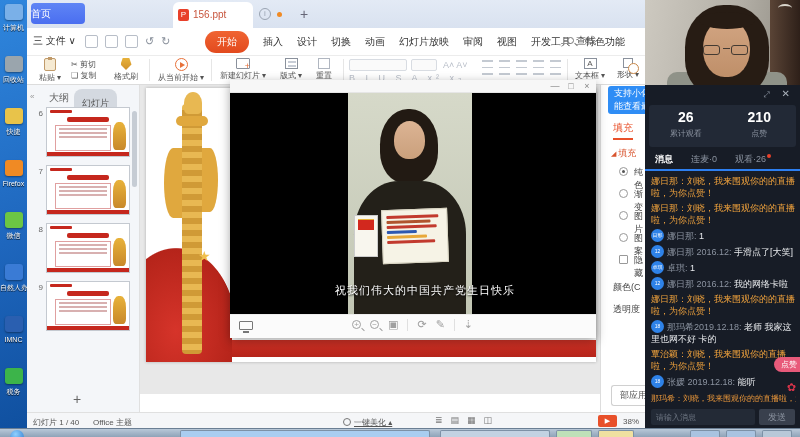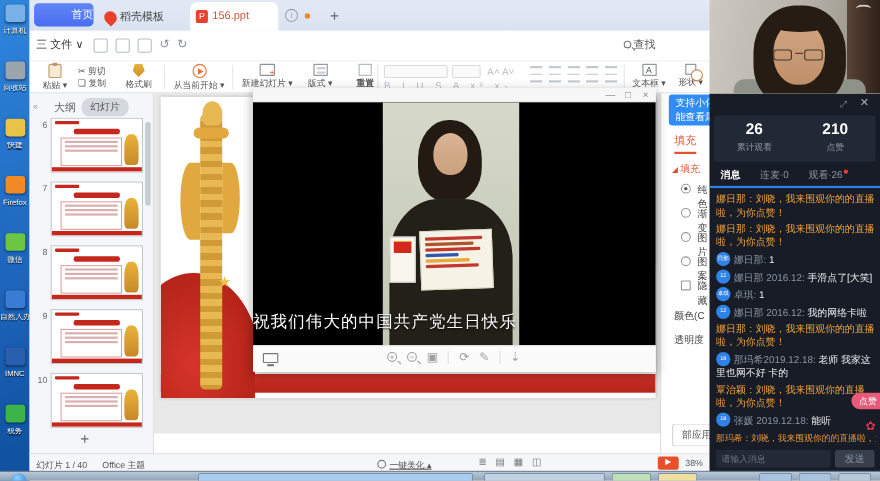--- a/index.html
+++ b/index.html
@@ -11,21 +11,21 @@
   
   .desktop { left:0; top:0; width:27px; height:437px; background:linear-gradient(160deg,#2f86dd 0%,#1e66bd 55%,#0f4f9e 100%); z-index:1; }
   .d-icon { position:relative; width:27px; height:52px; text-align:center; padding-top:4px; }
   .d-glyph { display:inline-block; width:18px; height:16px; border-radius:3px; box-shadow:0 1px 2px rgba(0,0,0,.4); }
   .d-label { font-size:7px; color:#fff; text-shadow:0 1px 1px #000; line-height:8px; display:block; overflow:hidden; white-space:nowrap; }
 
   
   .wps { left:27px; top:0; width:773px; height:428px; background:#fff; z-index:2; }
 
   .tabbar { position:absolute; left:0; top:0; width:100%; height:28px; background:linear-gradient(#e3eaf5,#d9e2f0); }
-  .home-pill { position:absolute; left:4px; top:3px; width:54px; height:21px; background:linear-gradient(#5f85f5,#4a6ef0); border-radius:4px; color:#fff; font-size:10px; text-align:right; line-height:21px; }
+  .home-pill { position:absolute; left:4px; top:3px; width:54px; height:21px; background:linear-gradient(#5f85f5,#4a6ef0); border-radius:4px; color:#fff; font-size:10px; text-align:left; line-height:21px; }
   .doc-tab { position:absolute; left:64px; top:3px; width:78px; height:25px; font-size:10px; color:#444; line-height:25px; padding-left:18px; }
   .docer-flame { position:absolute; left:4px; top:7px; width:11px; height:12px; background:#e8402a; border-radius:50% 50% 50% 0; transform:rotate(-45deg); }
   .file-tab { position:absolute; left:146px; top:2px; width:80px; height:26px; background:#fff; border-radius:6px 6px 0 0; font-size:10px; color:#c8553d; line-height:26px; padding-left:20px; }
   .ppt-ico { position:absolute; left:5px; top:7px; width:11px; height:12px; background:#e8402a; border-radius:2px; color:#fff; font-size:8px; line-height:12px; text-align:center; }
   .tab-cloud { position:absolute; left:232px; top:8px; width:12px; height:12px; border:1px solid #9aa4b2; border-radius:50%; color:#9aa4b2; font-size:8px; text-align:center; line-height:10px; }
   .tab-dot { position:absolute; left:250px; top:12px; width:5px; height:5px; background:#f08a24; border-radius:50%; }
   .tab-plus { position:absolute; left:268px; top:4px; width:18px; height:20px; color:#667; font-size:14px; text-align:center; line-height:20px; }
 
   .menubar { position:absolute; left:0; top:28px; width:100%; height:28px; background:#fff; border-bottom:1px solid #ececec; }
   .file-btn { position:absolute; left:6px; top:6px; font-size:10px; color:#333; }
@@ -59,21 +59,21 @@
   .para-ico { display:inline-block; width:11px; height:8px; border-bottom:1px solid #c4cad2; border-top:1px solid #c4cad2; box-shadow:inset 0 3px 0 -2px #c4cad2; margin:1px 3px; }
   .i-tbox { width:13px; height:11px; border:1px solid #8a919c; font-size:8px; line-height:10px; color:#555; text-align:center; }
   .i-shape { width:10px; height:10px; border:1px solid #8a919c; position:relative; }
   .i-shape:after { content:""; position:absolute; left:4px; top:4px; width:9px; height:9px; border:1px solid #c8884a; border-radius:50%; background:#fff; }
 
   
   .spanel { position:absolute; left:0; top:85px; width:113px; height:327px; background:#f4f6f9; border-right:1px solid #e0e0e0; }
   .sp-head { position:absolute; left:0; top:3px; width:100%; height:18px; }
   .sp-collapse { position:absolute; left:3px; top:4px; font-size:8px; color:#999; }
   .sp-outline { position:absolute; left:22px; top:3px; font-size:10px; color:#666; }
-  .sp-slides { position:absolute; left:47px; top:1px; background:#d4d9e0; border-radius:8px; padding:2px 8px; font-size:9px; color:#555; }
+  .sp-slides { position:absolute; left:47px; top:1px; background:#d4d9e0; border-radius:8px; padding:8px 8px; font-size:9px; color:#555; }
   #thumb-list { position:absolute; left:0; top:22px; width:100%; height:282px; overflow:hidden; }
   .thumb-row { position:relative; height:58px; }
   .t-num { position:absolute; left:6px; top:2px; width:10px; font-size:8px; color:#666; text-align:right; }
   .t-box { position:absolute; left:19px; top:0; width:84px; height:50px; background:#fff; border:1px solid #c4c9d0; overflow:hidden; }
   .t-logo { position:absolute; left:3px; top:2px; width:22px; height:3px; background:#c5271d; border-radius:1px; }
   .t-title { position:absolute; left:20px; top:9px; width:42px; height:5px; background:#c5271d; border-radius:2px; }
   .t-body { position:absolute; left:8px; top:17px; width:56px; height:26px; border:1px solid #e0a0a0; }
   .t-line { height:2px; background:#d8b0b0; margin:2px 3px; }
   .t-gold { position:absolute; right:3px; top:14px; width:13px; height:28px; background:linear-gradient(#e8b23a,#c8882a); border-radius:40% 40% 20% 20%; }
   .t-band { position:absolute; left:0; bottom:0; width:100%; height:4px; background:#c5271d; }
@@ -100,21 +100,21 @@
   .v-body { position:absolute; left:0; top:13px; width:100%; height:221px; background:#000; overflow:hidden; }
   .v-clip { position:absolute; left:118px; top:0; width:124px; height:221px; background:linear-gradient(#d6d9c9,#c2c6b4); overflow:hidden; }
   .v-hair { position:absolute; left:32px; top:16px; width:58px; height:74px; background:#221a13; border-radius:48% 48% 42% 42%; }
   .v-face { position:absolute; left:46px; top:28px; width:31px; height:38px; background:linear-gradient(#dcb494,#caa07c); border-radius:50% 50% 46% 46%; }
   .v-bodyshape { position:absolute; left:6px; top:88px; width:112px; height:133px; background:#232019; border-radius:40% 40% 0 0; }
   .v-card { position:absolute; left:6px; top:122px; width:24px; height:42px; background:#f8f6ee; border:1px solid #ccc; }
   .v-cflag { position:absolute; left:3px; top:4px; width:16px; height:10px; background:#d2281e; }
   .v-cline { height:2px; background:#e8b23a; margin:3px 3px 0 3px; }
   .v-sign { position:absolute; left:34px; top:116px; width:66px; height:54px; background:#f6f3e6; border:1px solid #d8d4c2; transform:rotate(-2deg); padding:3px; }
   .v-sline { height:3px; margin:2px 1px; border-radius:1px; }
-  .v-sub { position:absolute; left:0; top:190px; width:100%; color:#fff; font-size:15px; text-shadow:0 1px 2px #000; letter-spacing:1px; }
+  .v-sub { position:absolute; left:12px; top:190px; width:100%; text-align:center; color:#fff; font-size:11px; text-shadow:0 1px 2px #000; letter-spacing:1px; }
   .v-bar { position:absolute; left:0; top:234px; width:100%; height:24px; background:#fbfbfb; border-top:1px solid #eee; }
   .i-mon { position:absolute; left:9px; top:6px; width:14px; height:9px; border:1px solid #777; border-radius:1px; }
   .i-mon:after { content:""; position:absolute; left:3px; top:9px; width:6px; height:2px; background:#777; }
   .v-tools { position:absolute; left:122px; top:3px; display:flex; gap:9px; align-items:center; color:#a0a0a0; font-size:11px; }
   .zlens { position:relative; width:9px; height:9px; border:1px solid #a0a0a0; border-radius:50%; font-size:8px; line-height:7px; text-align:center; color:#a0a0a0; }
   .zlens:after { content:""; position:absolute; left:8px; top:8px; width:4px; height:1px; background:#a0a0a0; transform:rotate(45deg); }
   .v-div { width:1px; height:12px; background:#e0e0e0; }
 
   
   .notes { position:absolute; left:113px; top:394px; width:487px; height:18px; background:#fff; border-top:1px solid #e4e4e4; }
@@ -200,42 +200,50 @@
         <div class="d-icon"><span class="d-glyph" style="background: rgb(58, 123, 213);"></span><span class="d-label">自然人办税</span></div>
         <div class="d-icon"><span class="d-glyph" style="background: rgb(42, 95, 176);"></span><span class="d-label">IMNC</span></div>
         <div class="d-icon"><span class="d-glyph" style="background: rgb(60, 180, 74);"></span><span class="d-label">税务</span></div>
       </div>
   </div>
 
   <div class="abs wps">
 
     <div class="tabbar">
       <div class="home-pill">首页</div>
-      <div class="doc-tab">
-        <span class="docer-flame"></span>
-        <span>稻壳模板</span>
-      </div>
       <div class="file-tab">
         <span class="ppt-ico">P</span>
         <span>156.ppt</span>
       </div>
       <div class="tab-cloud">i</div>
       <div class="tab-dot"></div>
       <div class="tab-plus">+</div>
     </div>
 
     <div class="menubar">
       <div class="file-btn">三 文件 ∨</div>
       <div class="qicons">
         <span class="qicon"></span>
         <span class="qicon"></span>
         <span class="qicon"></span>
         <span class="qarrow">↺</span>
         <span class="qarrow">↻</span>
       </div>
+      <div id="menu-items">
+          <span class="menu-item active">开始</span>
+          <span class="menu-item">插入</span>
+          <span class="menu-item">设计</span>
+          <span class="menu-item">切换</span>
+          <span class="menu-item">动画</span>
+          <span class="menu-item">幻灯片放映</span>
+          <span class="menu-item">审阅</span>
+          <span class="menu-item">视图</span>
+          <span class="menu-item">开发工具</span>
+          <span class="menu-item">特色功能</span>
+        </div>
       <div class="search-box">
         <span class="mag"></span><span>查找</span>
       </div>
     </div>
 
     <div class="ribbon">
       <div class="rgroup" style="left:8px; top:2px; width:30px;">
         <span class="ric i-clip"></span>
         <span>粘贴 ▾</span>
       </div>
@@ -254,21 +262,21 @@
       </div>
       <div class="rsep" style="left:184px;"></div>
       <div class="rgroup" style="left:190px; top:2px; width:52px;">
         <span class="ric i-slide"></span>
         <span>新建幻灯片 ▾</span>
       </div>
       <div class="rgroup" style="left:248px; top:2px; width:32px;">
         <span class="ric i-layout"></span>
         <span>版式 ▾</span>
       </div>
-      <div class="rgroup" style="left:292px; top:2px; width:26px;font-weight:bold;">
+      <div class="rgroup" style="left:284px; top:2px; width:26px;">
         <span class="ric i-reset"></span>
         <span>重置</span>
       </div>
       <div class="rsep" style="left:316px;"></div>
       <div class="fontbox" style="left:322px; top:3px; width:58px;"></div>
       <div class="fontbox" style="left:384px; top:3px; width:26px;"></div>
       <div style="position:absolute; left:416px; top:4px; color:#b8bec8; font-size:9px;">A˄ A˅</div>
       <div class="charline" style="left:322px;">B I U S A x² x₂</div>
       <div style="position:absolute; left:452px; top:3px;">
         <span class="para-ico"></span><span class="para-ico"></span><span class="para-ico"></span><span class="para-ico"></span><span class="para-ico"></span>
@@ -331,34 +339,20 @@
                 <div class="t-line"></div>
                 <div class="t-line"></div>
                 <div class="t-line"></div>
               </div>
               <div class="t-gold"></div>
               <div class="t-band"></div>
             </div>
           </div>
           <div class="thumb-row">
             <div class="t-num">9</div>
-            <div class="t-box">
-              <div class="t-logo"></div>
-              <div class="t-title"></div>
-              <div class="t-body">
-                <div class="t-line"></div>
-                <div class="t-line"></div>
-                <div class="t-line"></div>
-              </div>
-              <div class="t-gold"></div>
-              <div class="t-band"></div>
-            </div>
-          </div>
-          <div class="thumb-row">
-            <div class="t-num">10</div>
             <div class="t-box">
               <div class="t-logo"></div>
               <div class="t-title"></div>
               <div class="t-body">
                 <div class="t-line"></div>
                 <div class="t-line"></div>
                 <div class="t-line"></div>
               </div>
               <div class="t-gold"></div>
               <div class="t-band"></div>

